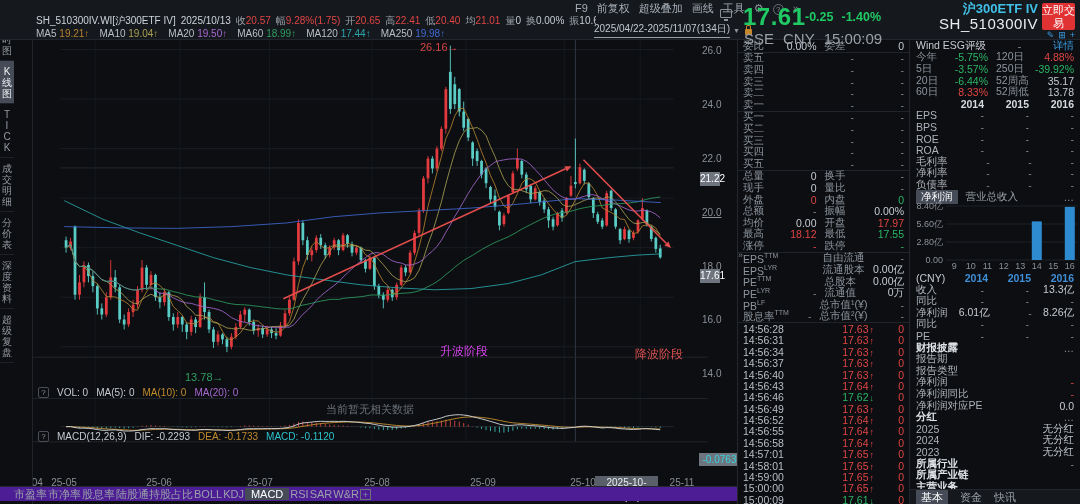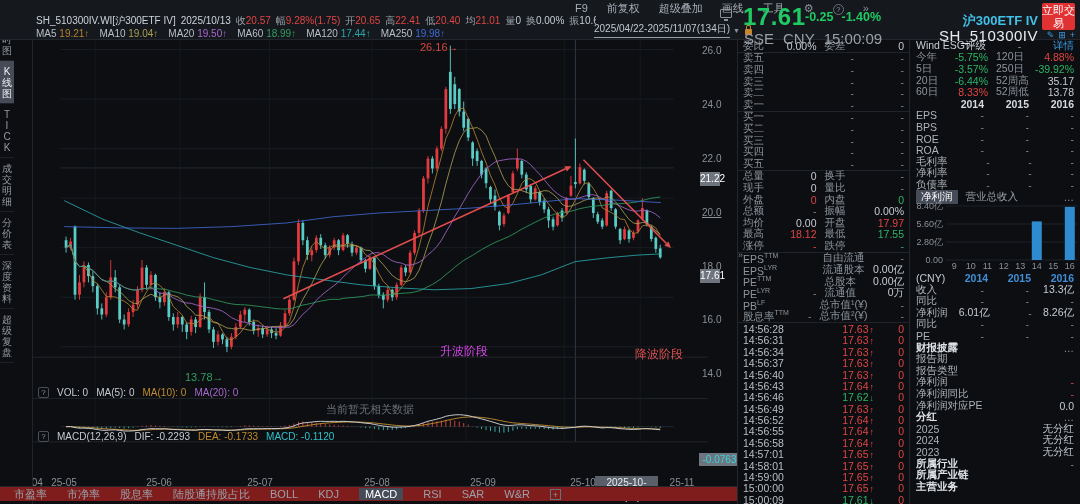--- a/index.html
+++ b/index.html
@@ -3,37 +3,37 @@
 <meta charset="utf-8">
 <style>
   html,body{margin:0;padding:0;background:#000;}
   .app{position:relative;width:1080px;height:504px;background:#0c0e11;font-family:"Liberation Sans",sans-serif;font-size:11px;color:#c6cbd2;overflow:hidden;}
   .app *{box-sizing:border-box;}
   
   .hdr{position:absolute;left:0;top:0;width:1080px;height:40px;background:#15181d;border-bottom:1px solid #23272d;z-index:5;}
   #row1-tabs{position:absolute;left:13px;top:2px;display:flex;gap:11px;align-items:center;color:#a6adb6;white-space:nowrap;}
   #row1-tabs .ptab{padding:0 3px;line-height:13px;}
   #row1-tabs .ptab.sel{background:#454c58;color:#fff;border-radius:1px;}
-  #tools{position:absolute;left:575px;top:2px;display:flex;gap:19px;color:#a6adb6;align-items:center;line-height:13px;}
+  #tools{position:absolute;left:575px;top:2px;display:flex;gap:9px;color:#a6adb6;align-items:center;line-height:13px;}
   .circq{display:inline-block;width:11px;height:11px;border:1px solid #6b7077;border-radius:50%;font-size:8px;line-height:10px;text-align:center;color:#8b9199;}
   #row2{position:absolute;left:36px;top:15px;width:560px;display:flex;gap:5px;white-space:nowrap;overflow:hidden;font-size:10px;line-height:12px;}
   #row2 .lb{color:#9aa0a8;}
   #ma-legend{position:absolute;left:36px;top:28px;display:flex;gap:10px;white-space:nowrap;font-size:10px;line-height:11px;}
   #ma-legend .lb{color:#b9bfc7;}
   .rangewrap{position:absolute;left:594px;top:22px;display:flex;align-items:center;gap:3px;color:#c2c7cf;font-size:10px;}
   .rangewrap .rtext{border-bottom:1px solid #9aa0a8;padding-bottom:1px;}
   .cadown{color:#8b9199;font-size:7px;}
   .lock{position:relative;width:7px;height:6px;background:#c8862c;border-radius:1px;margin-left:2px;margin-top:3px;}
   .lock:before{content:"";position:absolute;left:1px;top:-4px;width:3px;height:3px;border:1px solid #c8862c;border-bottom:none;border-radius:2px 2px 0 0;}
   .monitor{position:absolute;left:720px;top:9px;width:12px;height:9px;border:1px solid #8b9199;border-radius:1px;}
   .monitor:after{content:"";position:absolute;left:3px;top:9px;width:4px;height:2px;background:#8b9199;}
   .pb-last{position:absolute;left:743px;top:3px;font-size:24px;font-weight:bold;color:#1fc964;letter-spacing:0.5px;}
   .pb-chg{position:absolute;left:805px;top:10px;font-size:12.5px;font-weight:bold;color:#1fc964;display:flex;gap:8px;}
   .pb-sse{position:absolute;left:744px;top:30px;color:#9aa0a8;font-size:15px;display:flex;gap:9px;}
-  .symcol{position:absolute;right:42px;top:13px;text-align:right;line-height:15px;}
+  .symcol{position:absolute;right:42px;top:1px;text-align:right;line-height:15px;}
   .symname{color:#41c0e8;font-weight:bold;font-size:13px;}
   .symcode{color:#e9ecef;font-size:15px;letter-spacing:0.5px;}
   .tradebtn{position:absolute;right:5px;top:3px;width:33px;height:27px;background:#e03133;color:#fff;font-size:11px;line-height:13px;text-align:center;border-radius:2px;padding-top:1px;}
   .miniicons{position:absolute;right:5px;top:31px;display:flex;gap:4px;color:#3d9be0;font-size:9px;line-height:8px;}
   
   #sb{position:absolute;left:0;top:18px;width:33px;height:486px;background:#0c0e11;border-right:1px solid #20242a;z-index:4;}
   .sbtab{width:14px;padding:5px 0 4px 0;text-align:center;color:#959ba3;font-size:10px;line-height:11px;border-bottom:1px solid #1d2127;white-space:pre-line;}
   .sbtab.sel{background:#454c58;color:#eef1f4;}
   
   .ytick{position:absolute;left:702px;width:34px;color:#8b9199;font-size:10px;line-height:11px;}
@@ -44,21 +44,21 @@
   .ann-low{left:185px;top:371px;color:#2f9e62;}
   .ann-up{left:440px;top:343px;color:#d946ef;font-size:12px;}
   .ann-down{left:635px;top:346px;color:#e05252;font-size:12px;}
   #vol-legend{position:absolute;left:38px;top:386px;display:flex;gap:8px;font-size:10px;align-items:center;z-index:2;}
   #macd-legend{position:absolute;left:38px;top:430px;display:flex;gap:8px;font-size:10px;align-items:center;z-index:2;}
   .qicon{display:inline-block;width:11px;height:11px;line-height:10px;text-align:center;border:1px solid #4a4f57;color:#8b9199;border-radius:2px;font-size:8px;}
   .nodata{position:absolute;left:300px;top:402px;width:140px;text-align:center;color:#6a7077;font-size:11px;z-index:2;}
   .xlab{position:absolute;top:477px;width:34px;text-align:center;color:#878d95;font-size:10px;z-index:1;}
   .xselbox{position:absolute;left:595px;top:476px;width:63px;height:14px;background:#596069;color:#e8ebef;font-size:10px;line-height:14px;text-align:center;z-index:3;}
   
-  #bottom-tabs{position:absolute;left:0;top:486px;width:737px;height:15px;background:#7f1d1d;border-top:1px solid #23272d;display:flex;gap:20px;align-items:center;padding-left:14px;color:#9aa1a9;z-index:6;}
+  #bottom-tabs{position:absolute;left:0;top:486px;width:737px;height:15px;background:#4c1d95;border-top:1px solid #23272d;display:flex;gap:1px;align-items:center;padding-left:14px;color:#9aa1a9;z-index:6;}
   #bottom-tabs .btab.sel{background:#454c58;color:#fff;padding:0 6px;}
   .addbox{width:11px;height:11px;border:1px solid #6b7077;line-height:10px;text-align:center;font-size:9px;color:#8b9199;}
   
   .mid{position:absolute;left:737px;top:40px;width:173px;height:464px;background:#0c0e11;border-left:1px solid #23272d;border-right:1px solid #23272d;z-index:4;overflow:hidden;}
   .grp{border-bottom:1px solid #1f242b;}
   .qrow{display:flex;align-items:center;height:11.6px;padding:0 5px;font-size:10.5px;white-space:nowrap;}
   .ql{width:32px;color:#8e959e;}
   .ql2{min-width:46px;color:#8e959e;padding-left:8px;}
   .qv{flex:1;text-align:right;}
   .qv2{width:50px;text-align:right;}
@@ -1083,14 +1083,19 @@
       </div>
       <div class="rrow">
         <span style="flex:1;font-weight:bold;color:#dfe3e8">所属产业链</span>
         <span style="color:#7c828a"></span>
       </div>
       <div class="rrow">
         <span style="flex:1;font-weight:bold;color:#dfe3e8">主营业务</span>
         <span style="color:#7c828a"></span>
       </div>
     </div>
+  <div id="rp-tabs">
+      <span class="btab sel">基本</span>
+      <span class="btab">资金</span>
+      <span class="btab">快讯</span>
+    </div>
 
 </div>
 
 </body></html>

